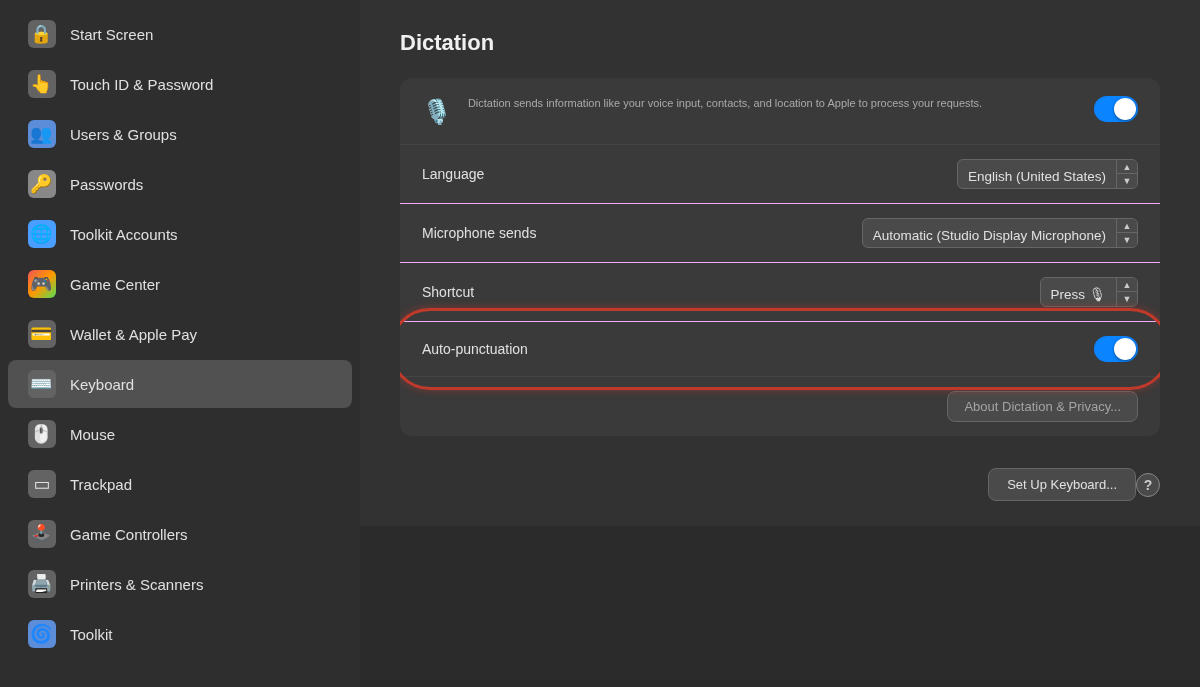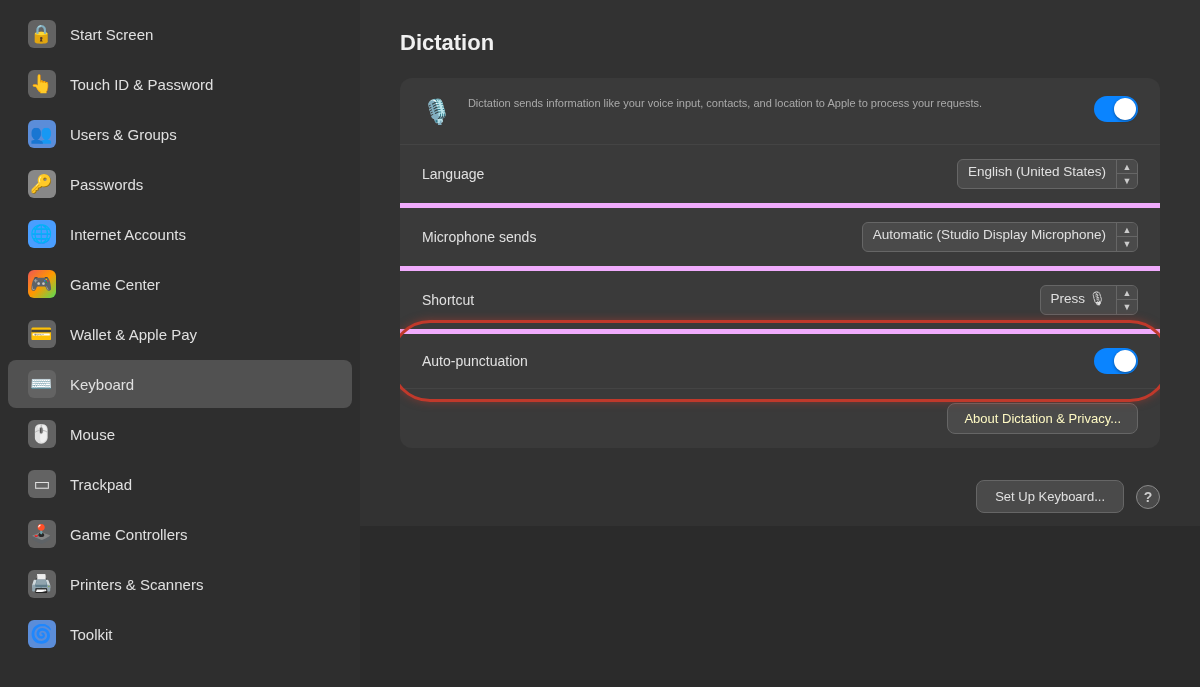--- a/index.html
+++ b/index.html
@@ -139,42 +139,42 @@
       background: white;
       box-shadow: 0 1px 3px rgba(0,0,0,0.4);
     }
 
     
     .setting-row {
       display: flex;
       align-items: center;
       justify-content: space-between;
       padding: 14px 22px;
-      border-bottom: 5px solid #f0abfc;
+      border-bottom: 1px solid #f0abfc;
       min-height: 52px;
     }
     .setting-row:last-child {
       border-bottom: none;
     }
     .setting-label {
       font-size: 14px;
       color: #e0e0e0;
     }
     .setting-control {
       display: flex;
       align-items: center;
       gap: 8px;
       color: #e0e0e0;
       font-size: 14px;
     }
 
     
     .stepper {
       display: flex;
-      align-items: flex-start;
+      align-items: flex-end;
       border: 1px solid #666;
       border-radius: 6px;
       overflow: hidden;
       background: #4a4a4a;
       margin-left: 8px;
     }
     .stepper-value {
       padding: 4px 10px;
       font-size: 13.5px;
       color: #e0e0e0;
@@ -218,32 +218,31 @@
     .card-footer {
       padding: 14px 22px;
       display: flex;
       justify-content: flex-end;
       border-top: 1px solid #444;
     }
     .about-btn {
       background: #4a4a4a;
       border: 1px solid #666;
       border-radius: 8px;
-      color: #fef9c3;
+      color: #a3a3a3;
       font-size: 13px;
       padding: 7px 16px;
       cursor: pointer;
     }
 
     
     .bottom-bar {
       display: flex;
       align-items: center;
       justify-content: flex-end;
-      gap: 12px;
       padding-top: 8px;
     }
     .setup-btn {
       background: #4a4a4a;
       border: 1px solid #666;
       border-radius: 8px;
       color: #e0e0e0;
       font-size: 13px;
       padding: 8px 18px;
       cursor: pointer;
@@ -279,21 +278,21 @@
     <div class="sidebar-item">
       <div class="sidebar-icon rounded icon-users">👥</div>
       <span>Users &amp; Groups</span>
     </div>
     <div class="sidebar-item">
       <div class="sidebar-icon rounded icon-passwords">🔑</div>
       <span>Passwords</span>
     </div>
     <div class="sidebar-item">
       <div class="sidebar-icon rounded icon-internet">🌐</div>
-      <span>Internet Accounts</span>
+      <span>Toolkit Accounts</span>
     </div>
     <div class="sidebar-item">
       <div class="sidebar-icon rounded icon-gamecenter">🎮</div>
       <span>Game Center</span>
     </div>
     <div class="sidebar-item">
       <div class="sidebar-icon rounded icon-wallet">💳</div>
       <span>Wallet &amp; Apple Pay</span>
     </div>
     <div class="sidebar-item active">

